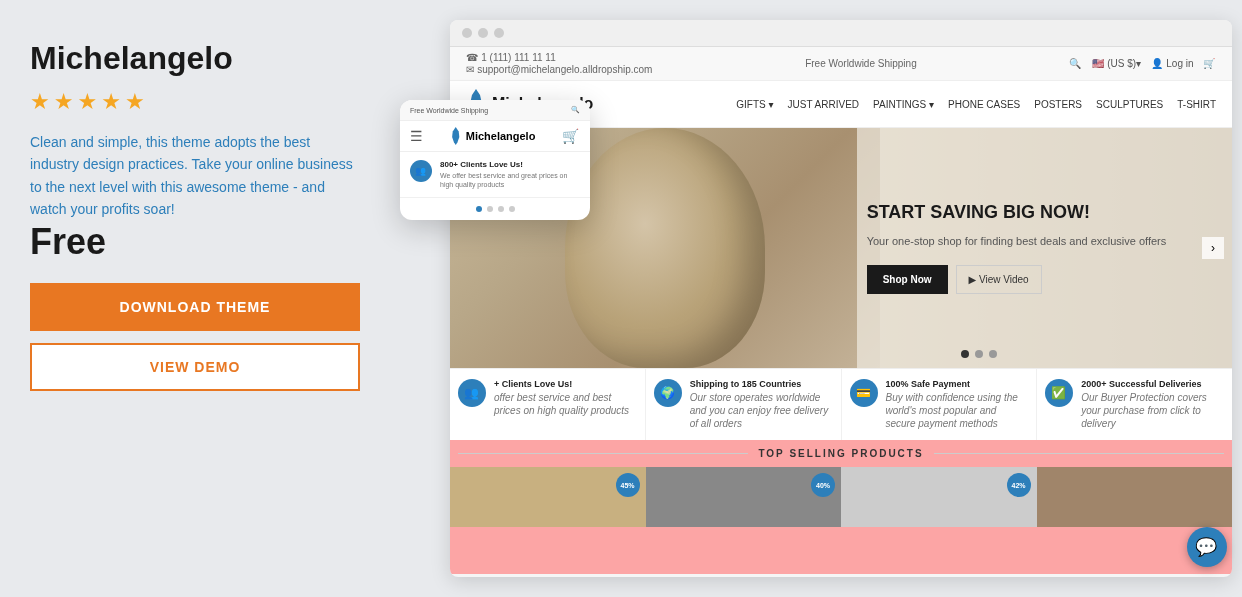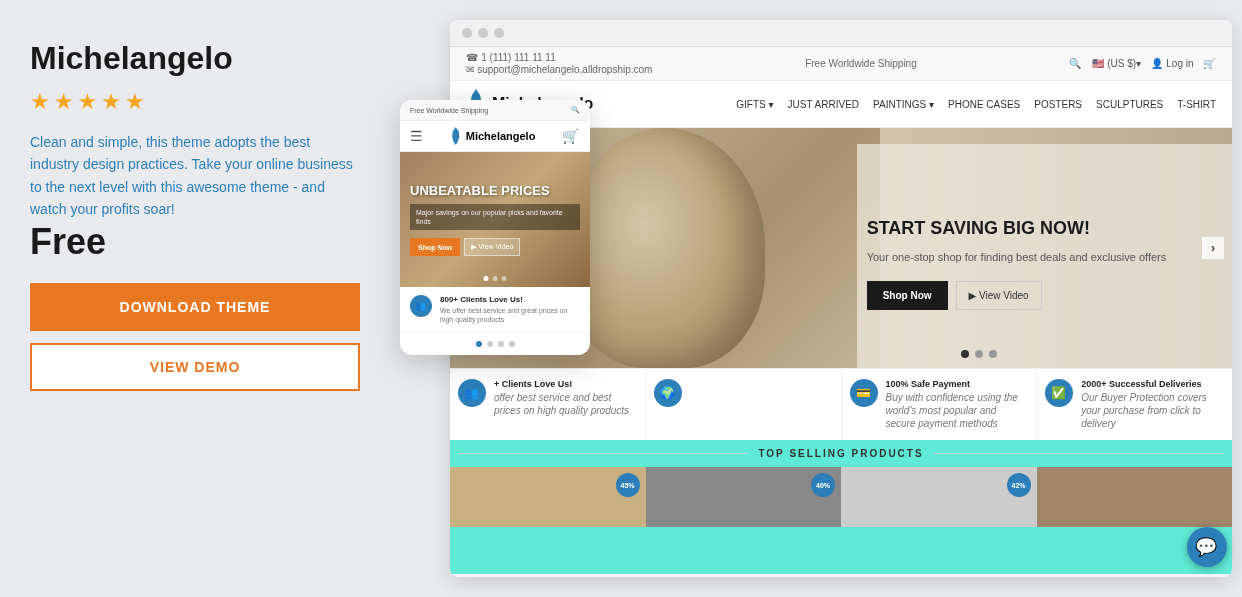--- a/index.html
+++ b/index.html
@@ -108,21 +108,21 @@
     .browser-dot {
       width: 10px;
       height: 10px;
       border-radius: 50%;
       background: #ccc;
     }
 
     .browser-content {
       overflow: hidden;
       height: calc(100% - 30px);
-      background: #5eead4;
+      background: #fca5a5;
     }
 
     
     .store-topbar {
       background: #f8f8f8;
       border-bottom: 1px solid #eee;
       padding: 5px 16px;
       display: flex;
       justify-content: space-between;
       align-items: center;
@@ -191,21 +191,21 @@
       height: 240px;
       background: radial-gradient(ellipse at 40% 40%, #d4c4a8, #b8a278, #9e8560);
       border-radius: 50% 50% 40% 40%;
       position: relative;
       box-shadow: inset -20px -10px 30px rgba(0,0,0,0.2);
     }
 
     .hero-text-area {
       position: absolute;
       right: 0;
-      top: 16px;
+      top: 0;
       width: 48%;
       height: 100%;
       display: flex;
       flex-direction: column;
       justify-content: center;
       padding: 20px 32px 20px 10px;
       background: rgba(240, 235, 225, 0.7);
     }
     .hero-headline {
       font-size: 18px;
@@ -643,20 +643,24 @@
       <div class="features-row">
         <div class="feature-item">
           <div class="feature-icon">👥</div>
           <div class="feature-text">
             <h4>+ Clients Love Us!</h4>
             <p>offer best service and best prices on high quality products</p>
           </div>
         </div>
         <div class="feature-item">
           <div class="feature-icon">🌍</div>
+          <div class="feature-text">
+            <h4>Shipping to 185 Countries</h4>
+            <p>Our store operates worldwide and you can enjoy free delivery of all orders</p>
+          </div>
         </div>
         <div class="feature-item">
           <div class="feature-icon">💳</div>
           <div class="feature-text">
             <h4>100% Safe Payment</h4>
             <p>Buy with confidence using the world's most popular and secure payment methods</p>
           </div>
         </div>
         <div class="feature-item">
           <div class="feature-icon">✅</div>
@@ -694,36 +698,20 @@
 
     <div class="mobile-navbar">
       <span class="mobile-menu-icon">☰</span>
       <div class="mobile-logo">
         <div class="mobile-logo-fig"></div>
         <span>Michelangelo</span>
       </div>
       <span class="mobile-cart-icon">🛒</span>
     </div>
 
-    <div class="mobile-hero">
-      <div class="mobile-hero-bg"></div>
-      <div class="mobile-hero-text">
-        <div class="mobile-hero-title">UNBEATABLE PRICES</div>
-        <div class="mobile-hero-subtitle">Major savings on our popular picks and favorite finds</div>
-        <div class="mobile-hero-buttons">
-          <button class="mobile-btn-shop">Shop Now</button>
-          <button class="mobile-btn-video">▶ View Video</button>
-        </div>
-      </div>
-      <div class="mobile-dots">
-        <div class="mobile-dot active"></div>
-        <div class="mobile-dot"></div>
-        <div class="mobile-dot"></div>
-      </div>
-    </div>
 
     <div class="mobile-feature">
       <div class="mobile-feature-icon">👥</div>
       <div class="mobile-feature-text">
         <h4>800+ Clients Love Us!</h4>
         <p>We offer best service and great prices on high quality products</p>
       </div>
     </div>
 
     <div class="mobile-dots-bottom">

